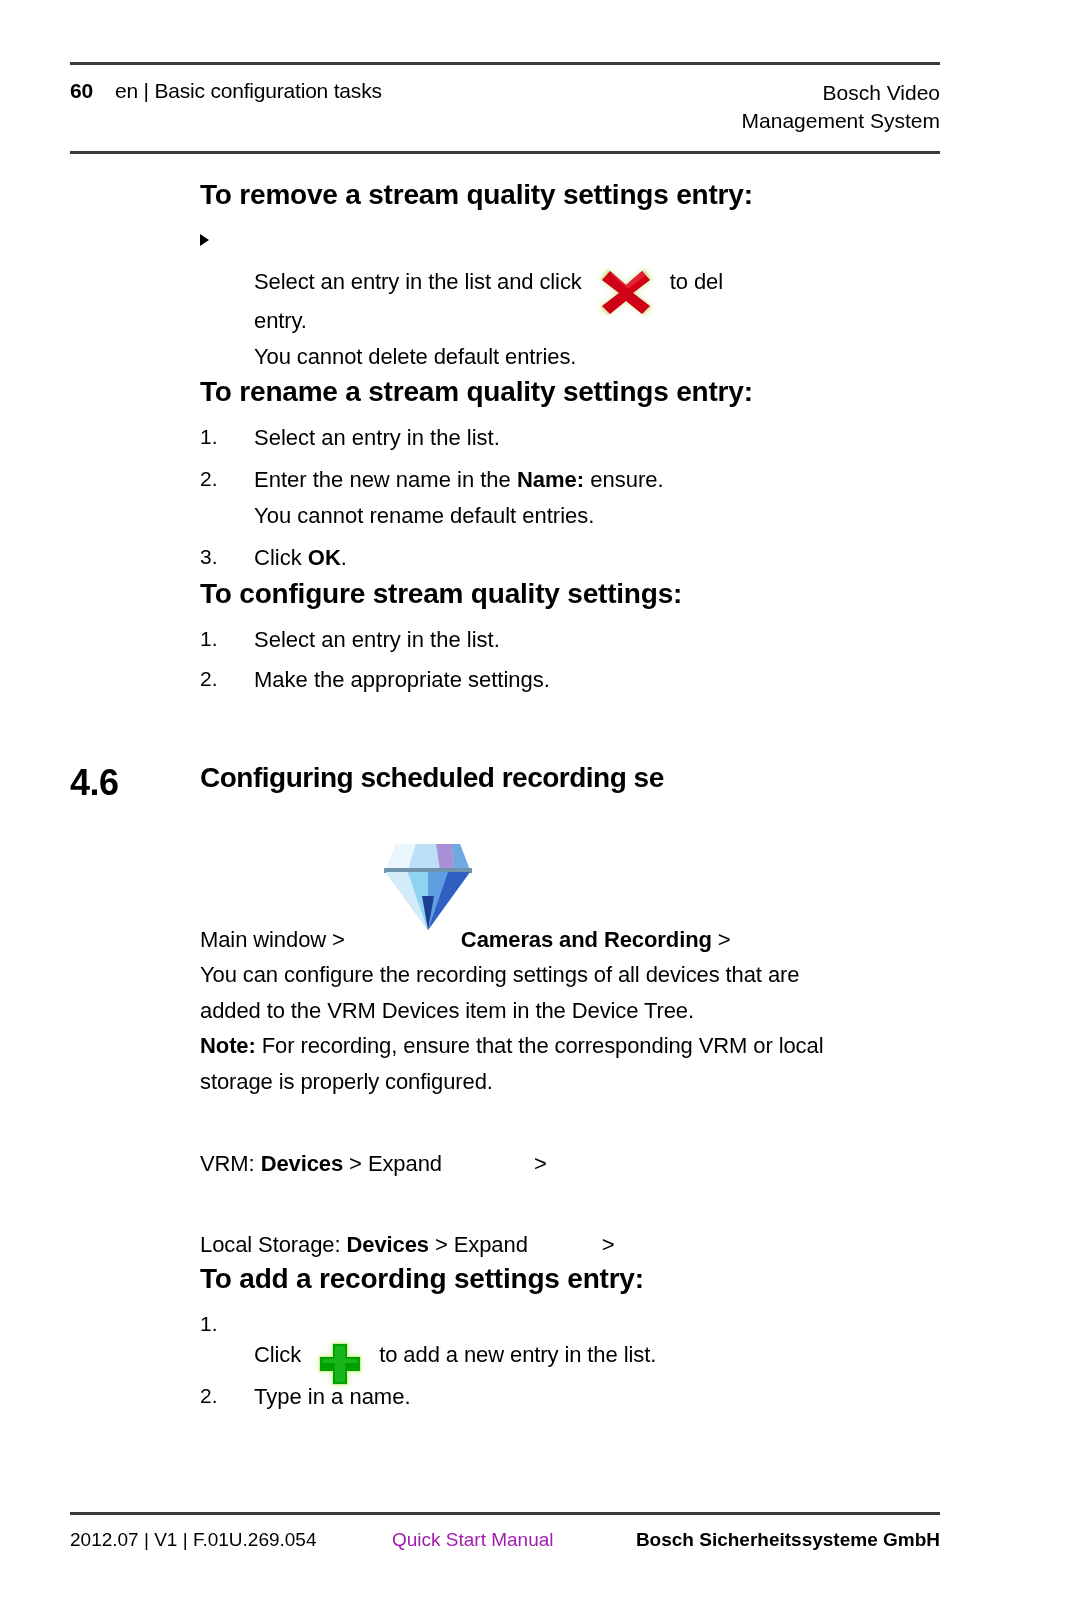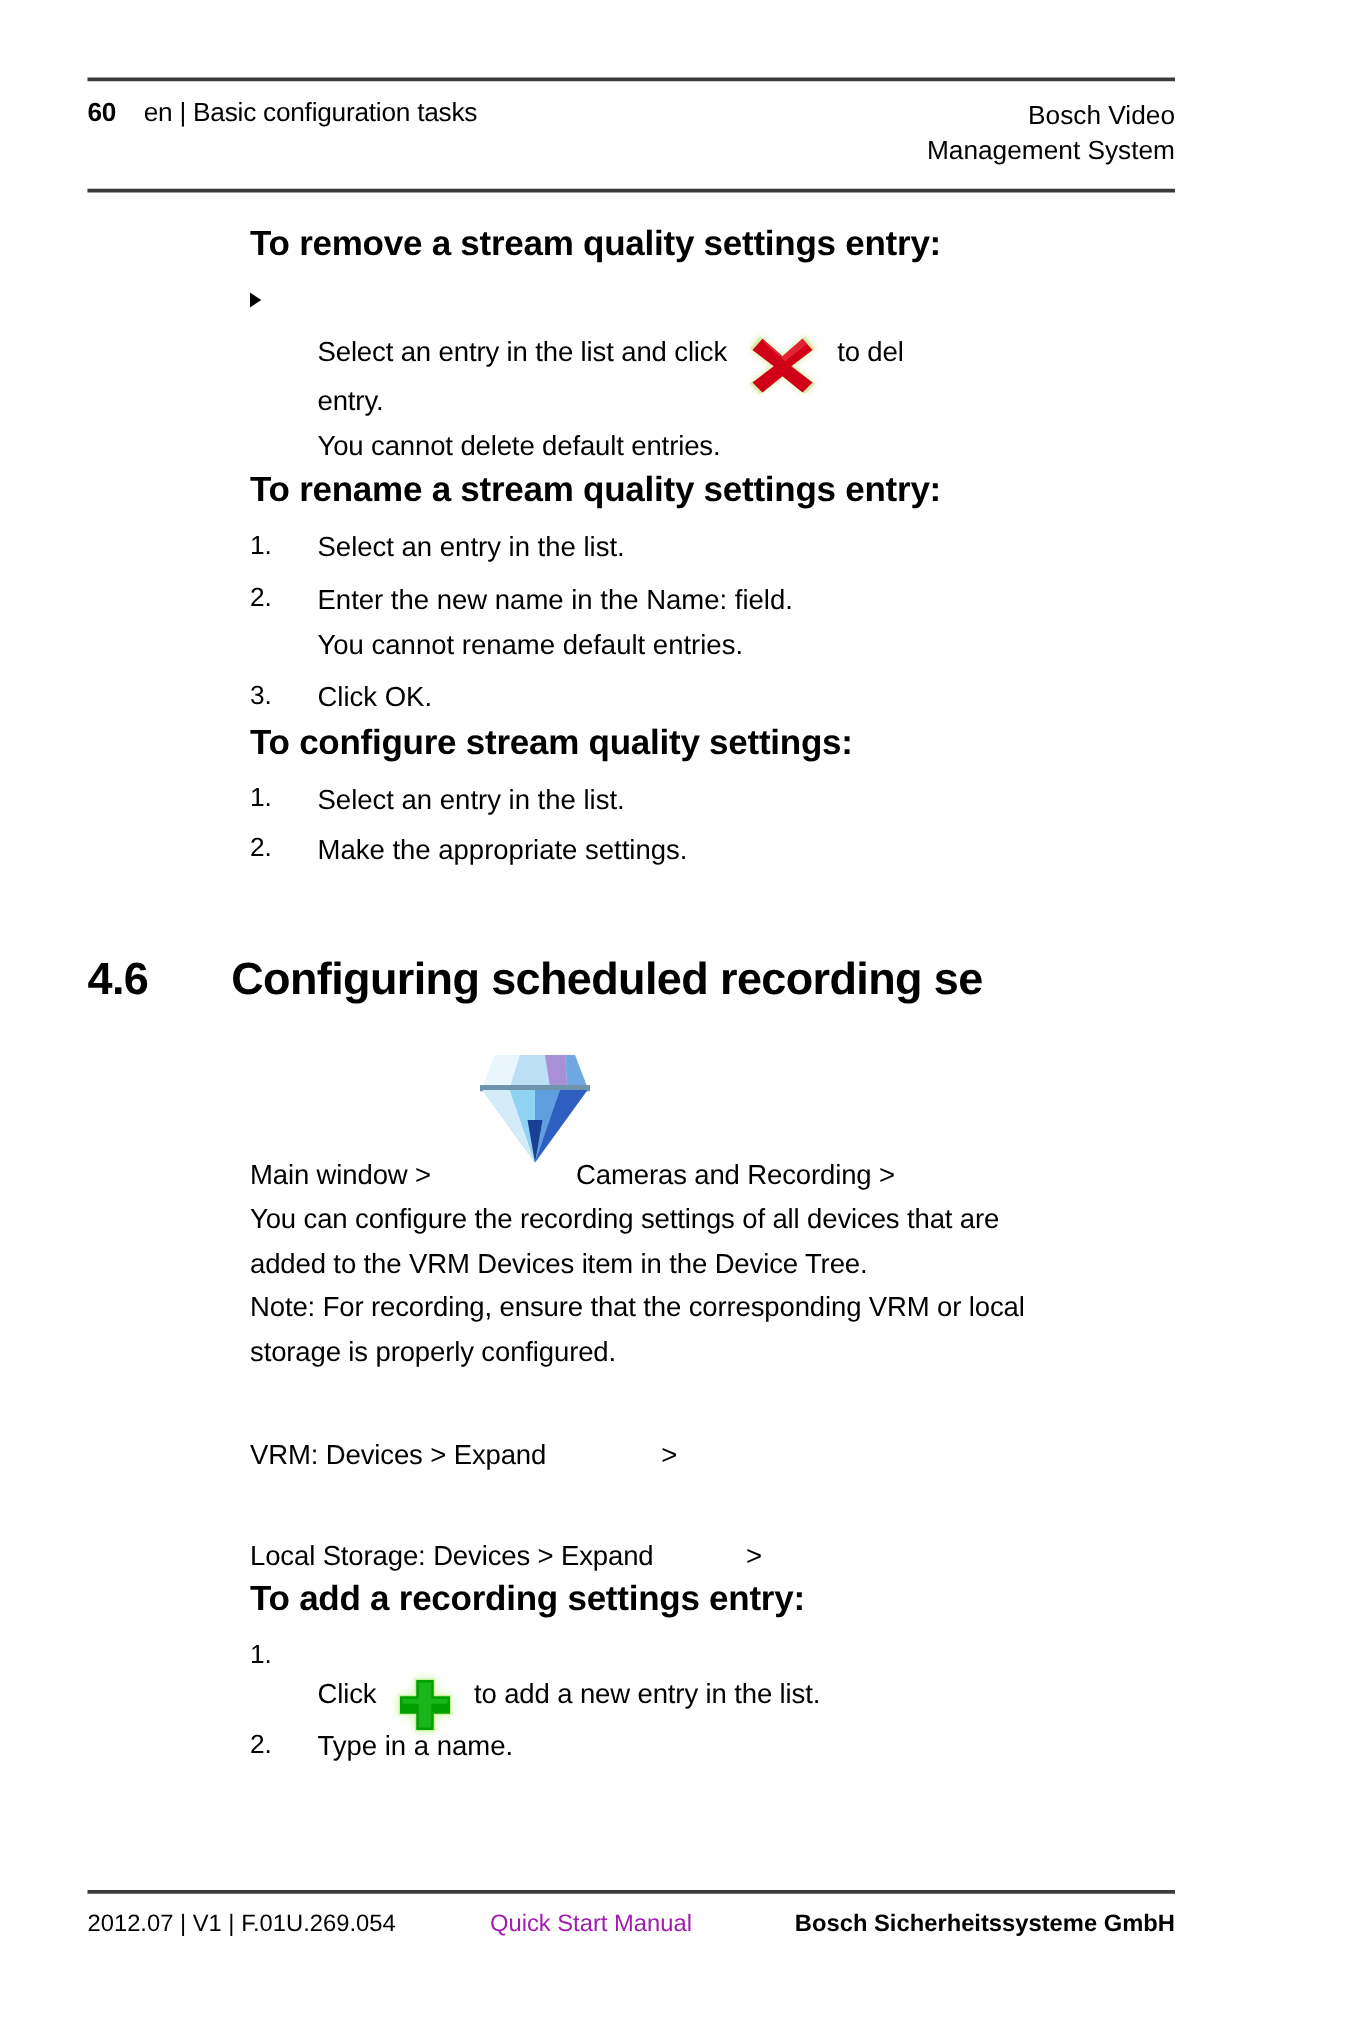--- a/index.html
+++ b/index.html
@@ -130,21 +130,21 @@
   }
   .li .cont {
     margin-left: 54px;
     display: block;
   }
 
   .deep {
     margin-left: 54px;
   }
 
-  b, .b { font-weight: normal; }
+  b, .b { font-weight: bold; }
 
   
   .sec {
     position: absolute;
     left: 0;
     top: 0;
     width: 1080px;
     height: 70px;
     overflow: hidden;
     padding-left: 24px;
@@ -152,23 +152,23 @@
   .sec-num {
     position: absolute;
     left: 70px;
     top: 0;
     font-size: 36px;
     font-weight: bold;
     letter-spacing: -0.5px;
   }
   .sec-title {
     position: absolute;
-    left: 185px;
+    left: 200px;
     top: 0;
-    font-size: 36px;
+    font-size: 28px;
     font-weight: bold;
     white-space: nowrap;
     letter-spacing: -0.5px;
     width: 800px;
     overflow: hidden;
   }
 
   
   .ico {
     display: inline-block;
@@ -292,21 +292,21 @@
     <div class="indent" style="margin-top:4px;">
       <h4 class="sub">To rename a stream quality settings entry:</h4>
 
       <div class="li" style="margin-top:14px;">
         <span class="num">1.</span>
         <span class="txt">Select an entry in the list.</span>
       </div>
 
       <div class="li" style="margin-top:6px;">
         <span class="num">2.</span>
-        <span class="txt"><span>Enter the new name in the </span><b>Name:</b><span> field.</span></span>
+        <span class="txt"><span>Enter the new name in the </span><b>Name:</b><span> ensure.</span></span>
         <span class="cont">You cannot rename default entries.</span>
       </div>
 
       <div class="li" style="margin-top:6px;">
         <span class="num">3.</span>
         <span class="txt"><span>Click </span><b>OK</b><span>.</span></span>
       </div>
     </div>
 
     <div class="indent" style="margin-top:4px;">

